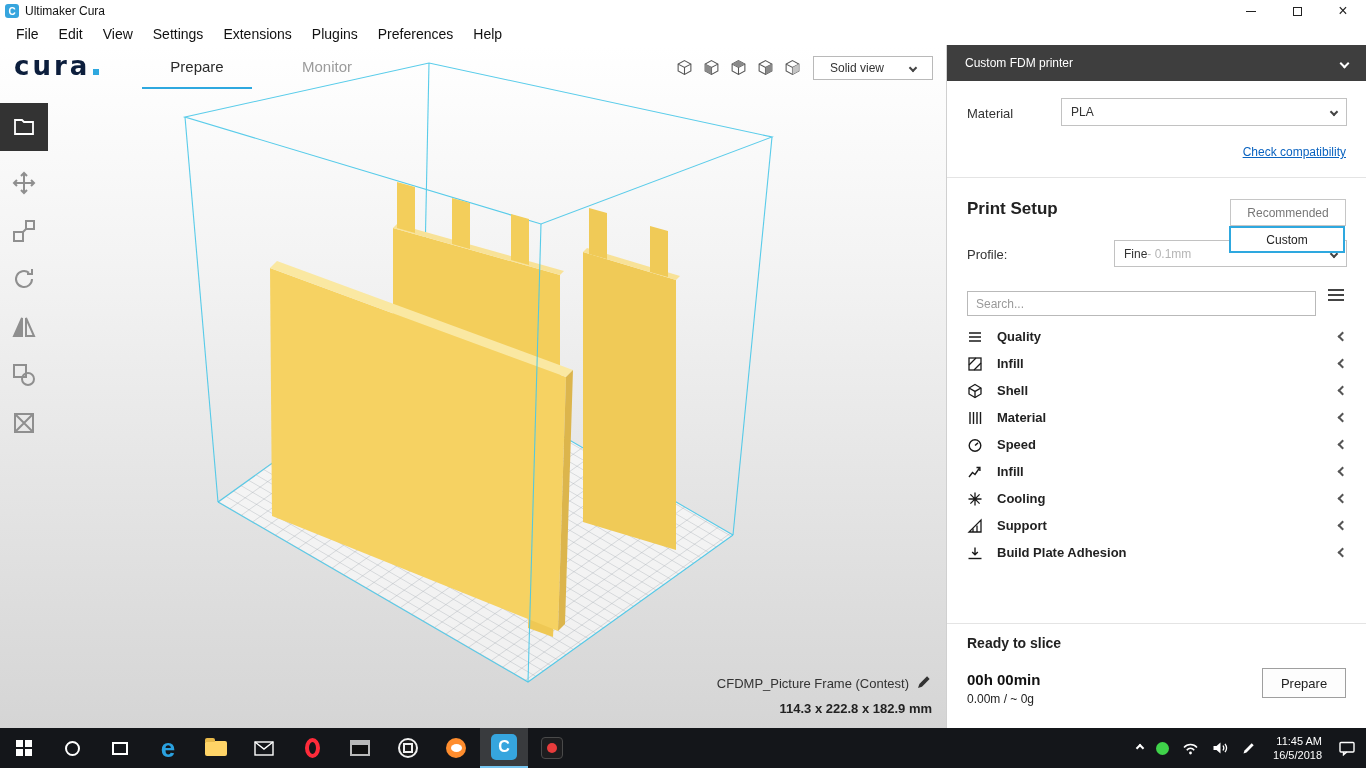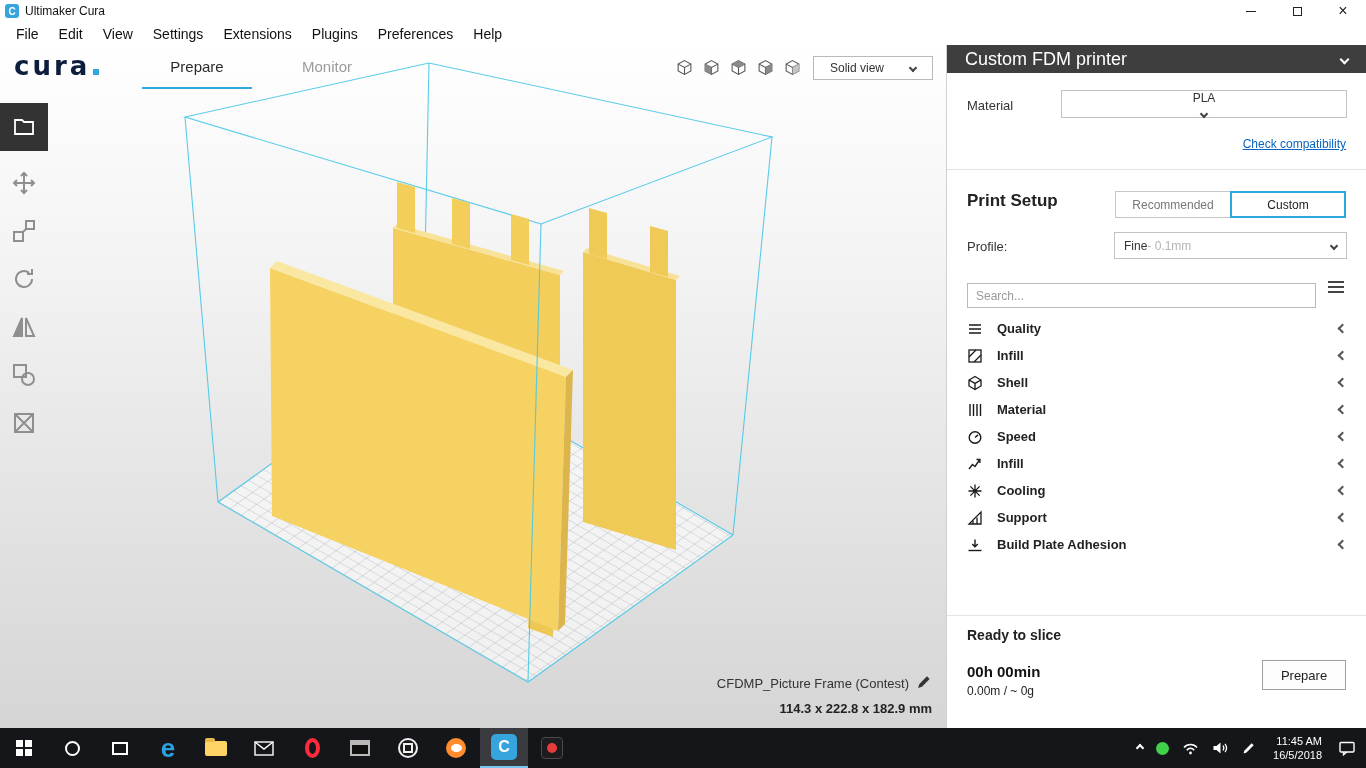--- a/index.html
+++ b/index.html
@@ -36,30 +36,30 @@
   .model-caption { position:absolute; right:14px; bottom:36px; font-size:13px; color:#333; display:flex; align-items:center; gap:8px; }
   .model-dims { position:absolute; right:14px; bottom:12px; font-size:13px; font-weight:bold; color:#222;margin-top:20px; }
 
   
   .open-btn { position:absolute; left:0; top:103px; width:48px; height:48px; background:#333; display:flex; align-items:center; justify-content:center; }
   .tools { position:absolute; left:6px; top:166px; display:flex; flex-direction:column; gap:14px; }
   .tool { width:36px; height:34px; display:flex; align-items:center; justify-content:center; }
 
   
   .panel { position:absolute; left:946px; top:45px; width:420px; height:683px; background:#fff; border-left:1px solid #d0d0d0; }
-  .panel-header { height:28px; background:#3e3e3e; color:#fff; display:flex; align-items:center; justify-content:space-between; padding:0 18px; font-size:18px; }
+  .panel-header { height:36px; background:#3e3e3e; color:#fff; display:flex; align-items:center; justify-content:space-between; padding:0 18px; font-size:12px; }
   .panel-body { position:relative; height:593px; }
   .lbl { position:absolute; font-size:13px; color:#333; }
   .dd { position:absolute; border:1px solid #c2c2c2; background:#fff; display:flex; align-items:center; justify-content:space-between; padding:0 9px; font-size:12px; color:#333; }
   .muted { color:#b5b5b5; }
   .dd-val { flex:1; display:flex; }
   .compat-link { position:absolute; right:20px; top:64px; font-size:12px; color:#0a63c0; text-decoration:underline; }
   .sep { position:absolute; left:0; right:0; border-top:1px solid #e4e4e4; }
   .ps-title { position:absolute; left:20px; top:118px; font-size:17px; font-weight:bold; color:#222; }
-  .modes { position:absolute; right:20px; top:118px; display:flex; }
+  .modes { position:absolute; right:20px; top:118px; display:flex;flex-direction:column; }
   .mode { width:116px; height:27px; background:#fff; border:1px solid #c6c6c6; color:#777; font-size:12px; display:flex; align-items:center; justify-content:center; }
   .mode.active { border:2px solid #2ea8df; color:#222; margin-left:-1px; z-index:1; }
   .search { position:absolute; left:20px; top:210px; width:349px; height:25px; border:1px solid #b9b9b9; padding:0 8px; font-size:12px; color:#333; font-family:"Liberation Sans",sans-serif; }
   .search::placeholder { color:#9a9a9a; }
   .hamb { position:absolute; right:22px; top:208px; width:16px; height:2px; background:#444; box-shadow:0 5px 0 #444, 0 10px 0 #444; }
   .cats { position:absolute; left:20px; right:20px; top:242px; }
   .cat { height:27px; display:flex; align-items:center; }
   .cat-icon { width:16px; height:16px; margin-right:14px; display:flex; align-items:center; justify-content:center; }
   .cat-label { font-size:13px; font-weight:bold; color:#222; flex:1; }
   .chev { width:7px; height:7px; border-left:2px solid #555; border-bottom:2px solid #555; display:inline-block; }
@@ -274,21 +274,21 @@
   </div>
 
   <div class="panel">
     <div class="panel-header">
       <span>Custom FDM printer</span>
       <span class="chev down white"></span>
     </div>
     <div class="panel-body">
 
       <span class="lbl" style="left:20px; top:25px;">Material</span>
-      <div class="dd" style="left:114px; top:17px; width:286px; height:28px;flex-direction:column;">
+      <div class="dd" style="left:114px; top:17px; width:286px; height:28px;">
         <span class="dd-val">PLA</span>
         <span class="chev down sm" style="border-color:#444;"></span>
       </div>
 
       <a class="compat-link">Check compatibility</a>
 
       <div class="sep" style="top:96px;"></div>
 
       <div class="ps-title">Print Setup</div>
       <div class="modes">

